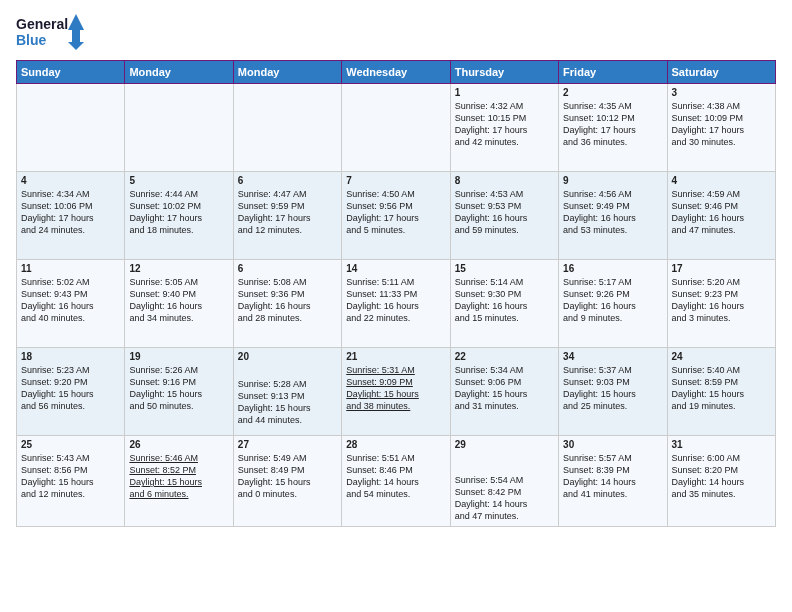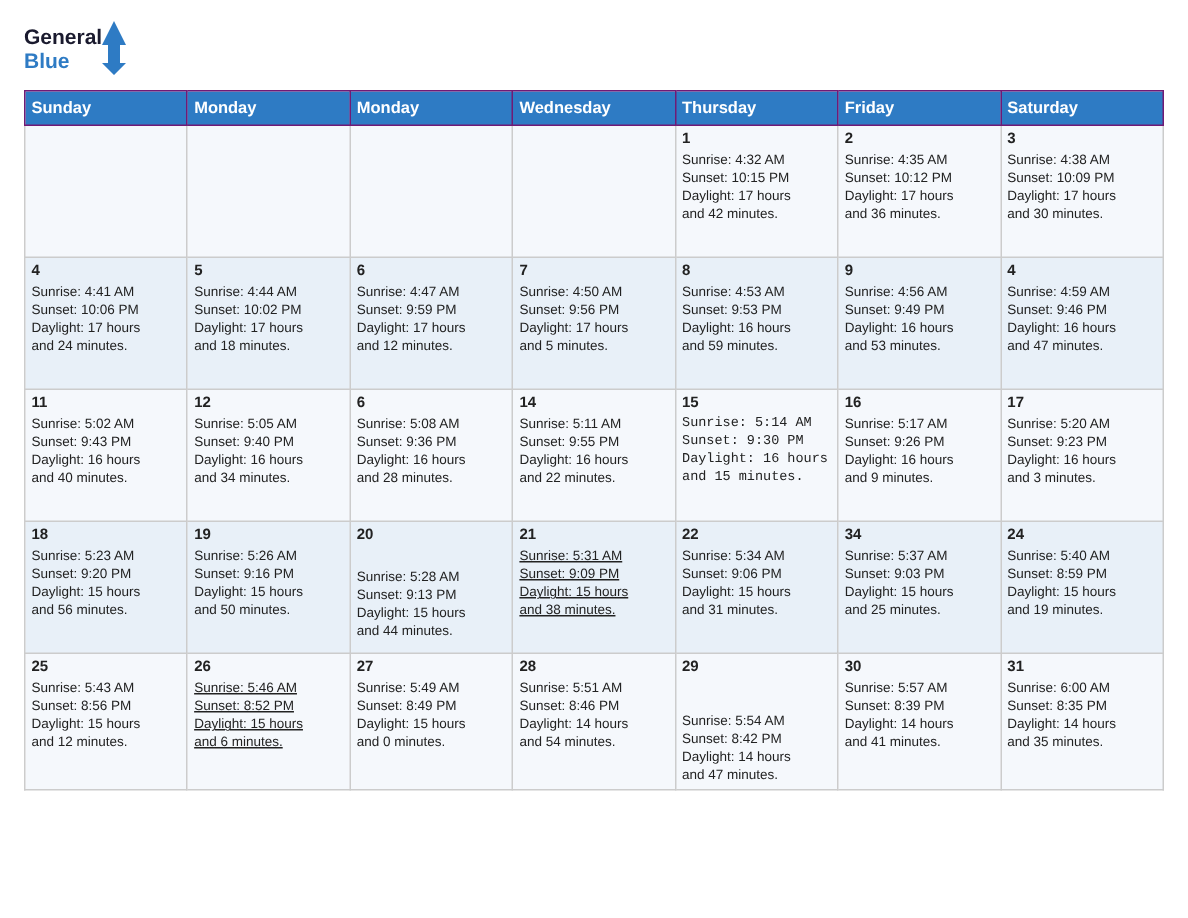--- a/index.html
+++ b/index.html
@@ -139,21 +139,21 @@
             <span class="day-number">3</span>
             <div class="cell-content" style="white-space: pre-line;">Sunrise: 4:38 AM
 Sunset: 10:09 PM
 Daylight: 17 hours
 and 30 minutes.</div>
           </td>
         </tr>
         <tr>
           <td>
             <span class="day-number">4</span>
-            <div class="cell-content" style="white-space: pre-line;">Sunrise: 4:41 AM
+            <div class="cell-content" style="white-space: pre-line;">Sunrise: 4:34 AM
 Sunset: 10:06 PM
 Daylight: 17 hours
 and 24 minutes.</div>
           </td>
           <td>
             <span class="day-number">5</span>
             <div class="cell-content" style="white-space: pre-line;">Sunrise: 4:44 AM
 Sunset: 10:02 PM
 Daylight: 17 hours
 and 18 minutes.</div>
@@ -212,27 +212,27 @@
           <td>
             <span class="day-number">6</span>
             <div class="cell-content" style="white-space: pre-line;">Sunrise: 5:08 AM
 Sunset: 9:36 PM
 Daylight: 16 hours
 and 28 minutes.</div>
           </td>
           <td>
             <span class="day-number">14</span>
             <div class="cell-content" style="white-space: pre-line;">Sunrise: 5:11 AM
-Sunset: 9:55 PM
+Sunset: 11:33 PM
 Daylight: 16 hours
 and 22 minutes.</div>
           </td>
           <td>
             <span class="day-number">15</span>
-            <div class="cell-content" style="white-space: pre-line; font-family: Liberation Mono, monospace;">Sunrise: 5:14 AM
+            <div class="cell-content" style="white-space: pre-line;">Sunrise: 5:14 AM
 Sunset: 9:30 PM
 Daylight: 16 hours
 and 15 minutes.</div>
           </td>
           <td>
             <span class="day-number">16</span>
             <div class="cell-content" style="white-space: pre-line;">Sunrise: 5:17 AM
 Sunset: 9:26 PM
 Daylight: 16 hours
 and 9 minutes.</div>
@@ -335,20 +335,20 @@
           <td>
             <span class="day-number">30</span>
             <div class="cell-content" style="white-space: pre-line;">Sunrise: 5:57 AM
 Sunset: 8:39 PM
 Daylight: 14 hours
 and 41 minutes.</div>
           </td>
           <td>
             <span class="day-number">31</span>
             <div class="cell-content" style="white-space: pre-line;">Sunrise: 6:00 AM
-Sunset: 8:35 PM
+Sunset: 8:20 PM
 Daylight: 14 hours
 and 35 minutes.</div>
           </td>
         </tr>
       </tbody>
   </table>
 </div>
 
 </body></html>

